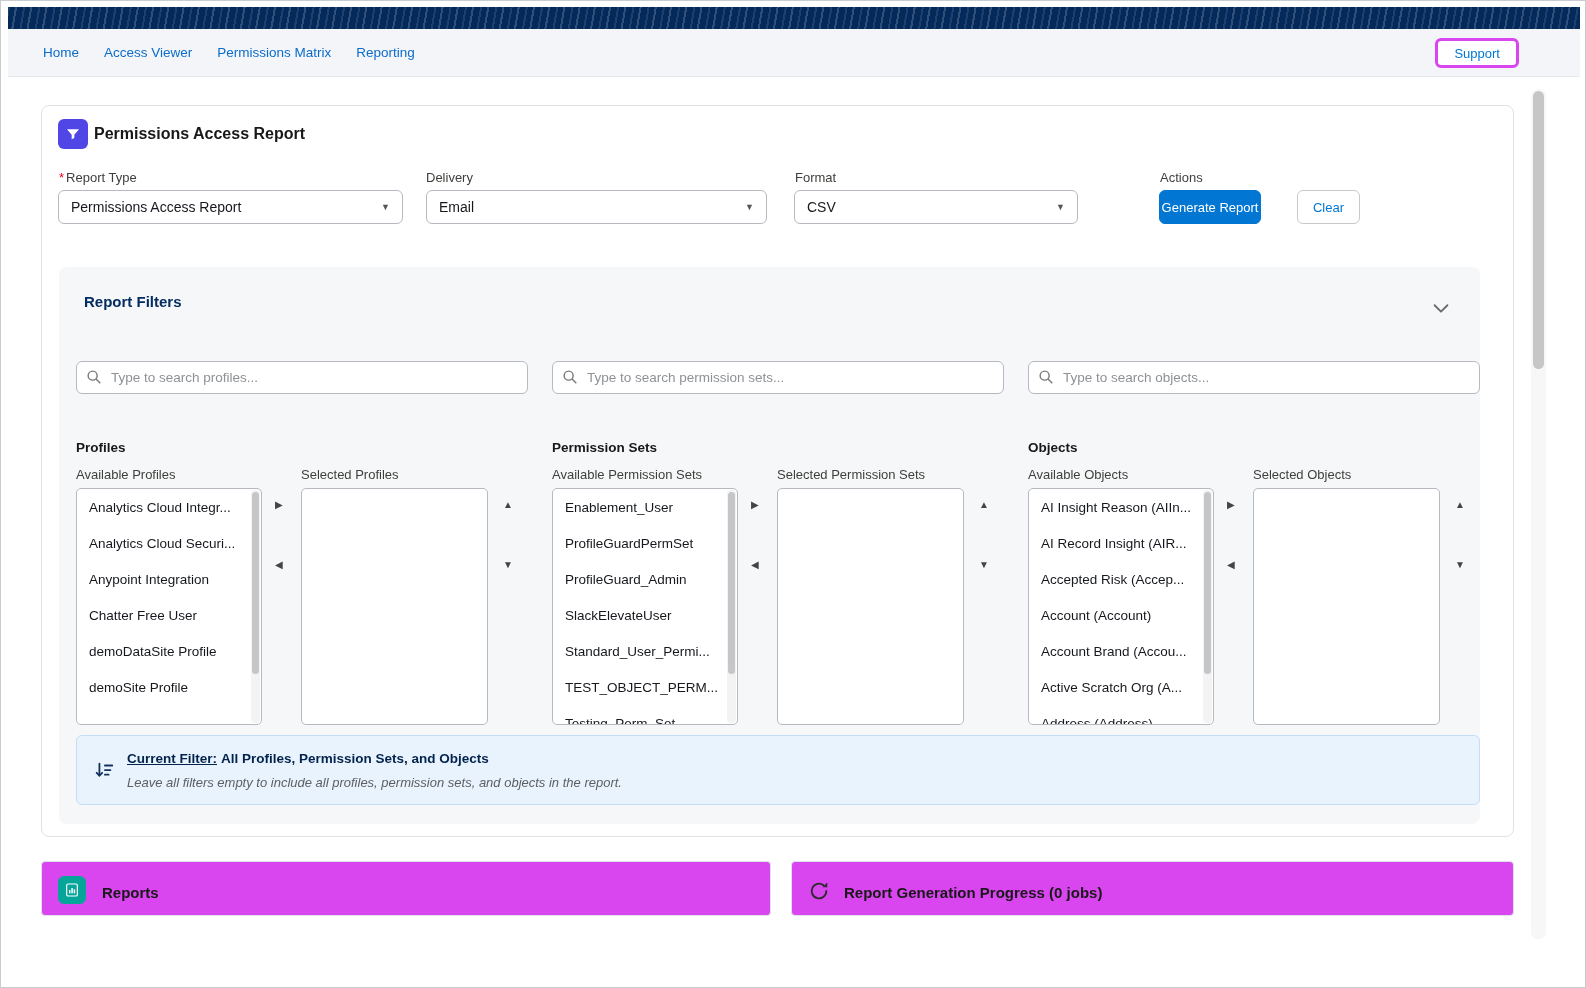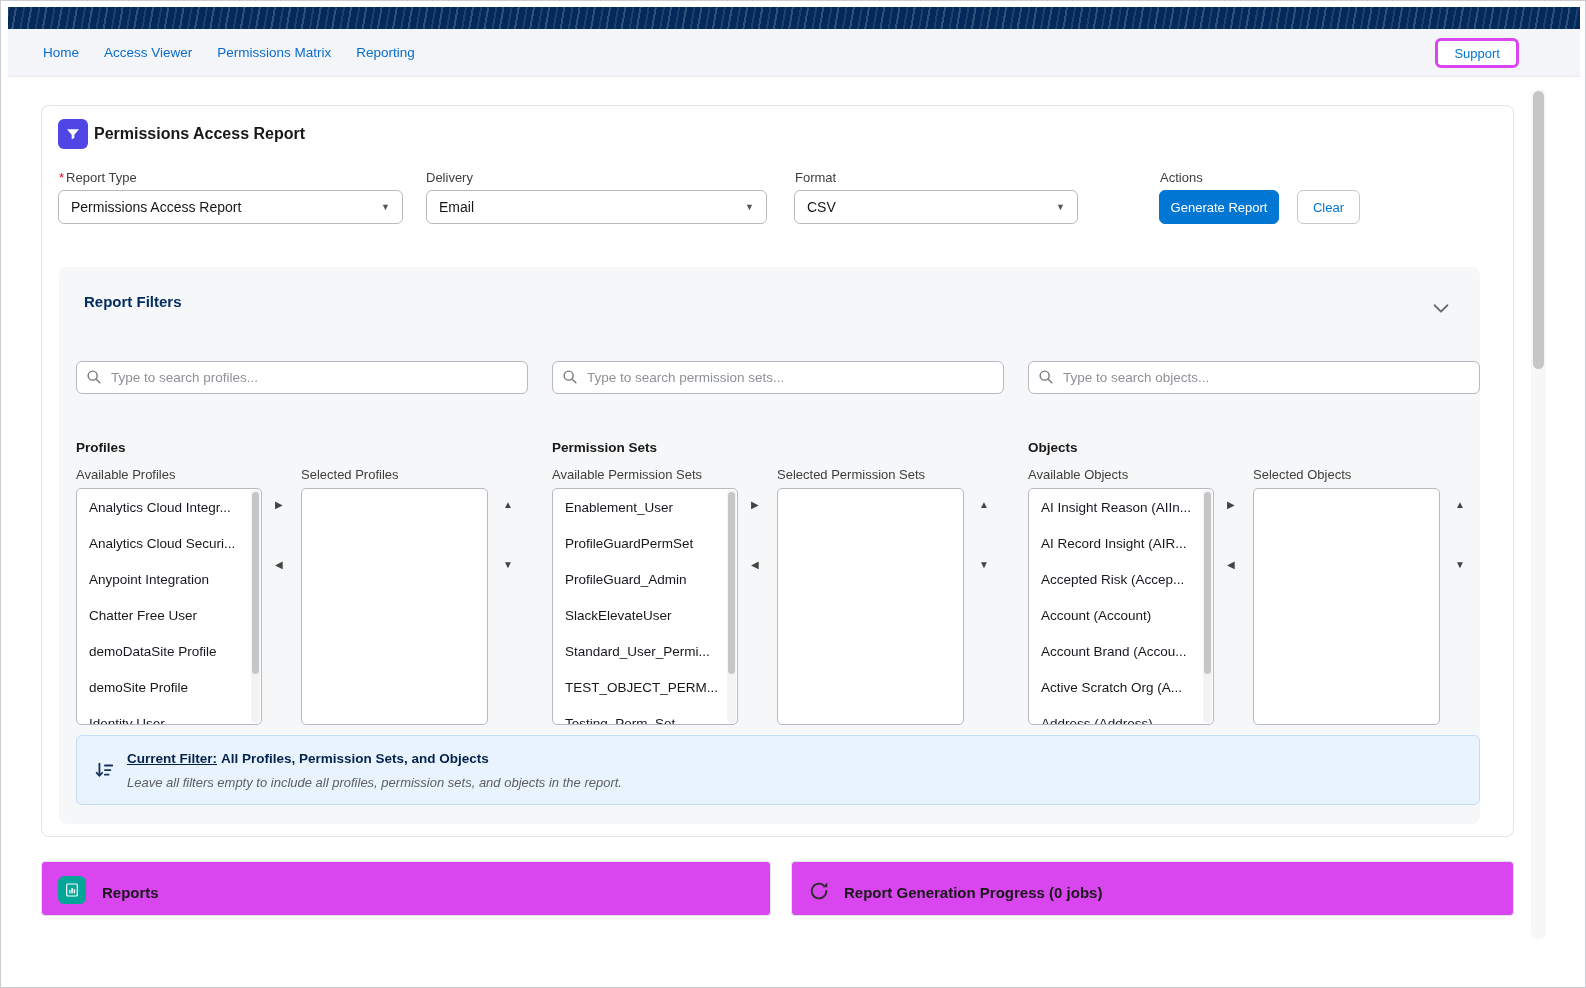--- a/index.html
+++ b/index.html
@@ -133,21 +133,21 @@
     </div>
     <div class="select" style="left:384px; width:341px;">
       <span class="select-value">Email</span>
       <span class="caret">▼</span>
     </div>
     <div class="select" style="left:752px; width:284px;">
       <span class="select-value">CSV</span>
       <span class="caret">▼</span>
     </div>
 
-    <button class="btn-primary" style="left:1117px; width:120px;">Generate Report</button>
+    <button class="btn-primary" style="left:1117px; width:102px;">Generate Report</button>
     <button class="btn-outline" style="left:1255px; width:63px;">Clear</button>
 
     <div class="filters">
       <div class="filters-title">Report Filters</div>
       <span class="collapse-chevron">
         <svg width="22" height="22" viewBox="0 0 24 24">
             <path d="M5 9l7 7 7-7" fill="none" stroke="#6b6b6b" stroke-width="2" stroke-linecap="round" stroke-linejoin="round"></path>
           </svg>
       </span>
 
@@ -184,21 +184,20 @@
         <div class="col-label" style="left:0">Available Profiles</div>
         <div class="col-label" style="left:225px">Selected Profiles</div>
         <div class="listbox" style="left:0; width:186px;">
           <div>
               <div class="lb-item">Analytics Cloud Integr...</div>
               <div class="lb-item">Analytics Cloud Securi...</div>
               <div class="lb-item">Anypoint Integration</div>
               <div class="lb-item">Chatter Free User</div>
               <div class="lb-item">demoDataSite Profile</div>
               <div class="lb-item">demoSite Profile</div>
-              <div class="lb-item">Identity User</div>
             </div>
           <div class="lb-scroll">
               <div class="lb-thumb"></div>
             </div>
         </div>
         <div class="mv" style="left:199px; top:60px;">▶</div>
         <div class="mv" style="left:199px; top:120px;">◀</div>
         <div class="listbox" style="left:225px; width:187px;">
           <div></div>
         </div>

